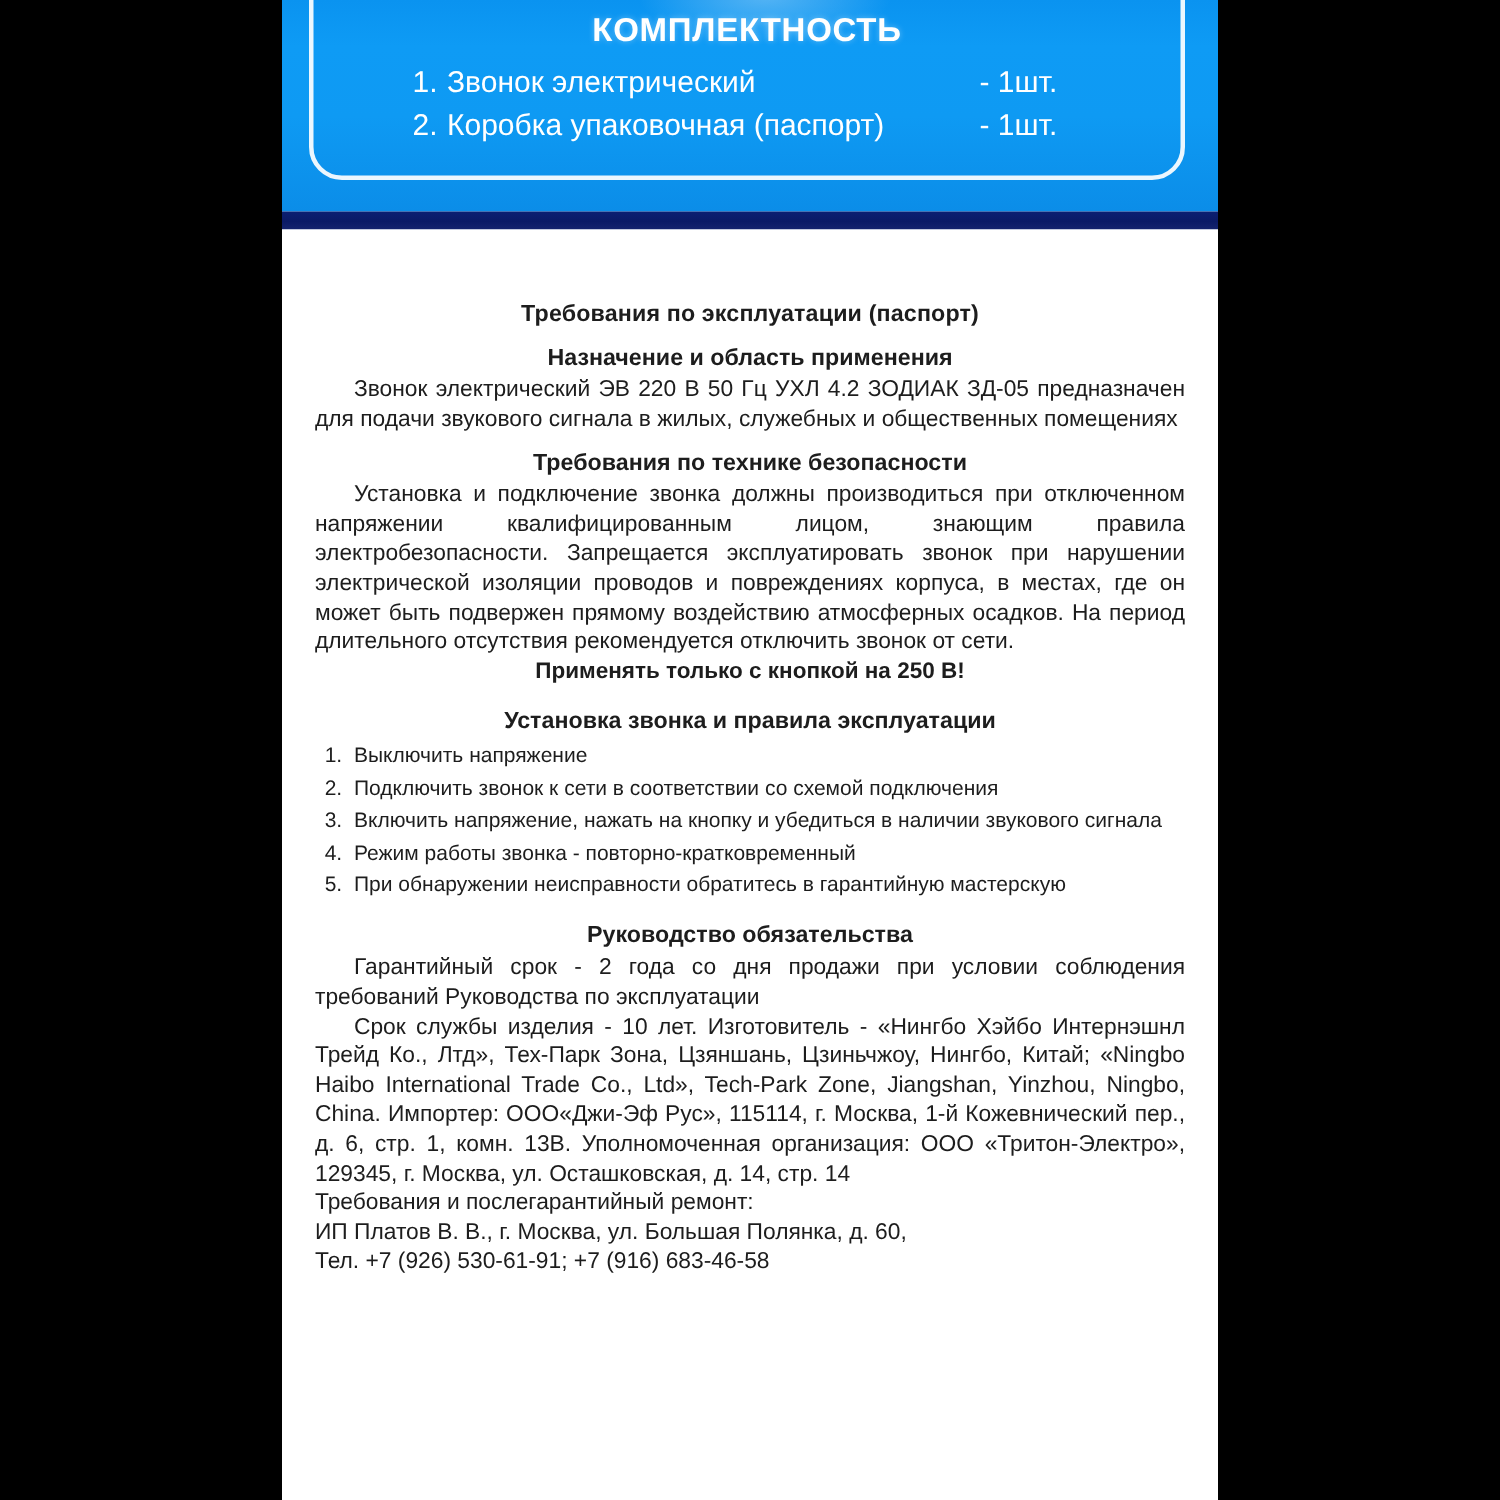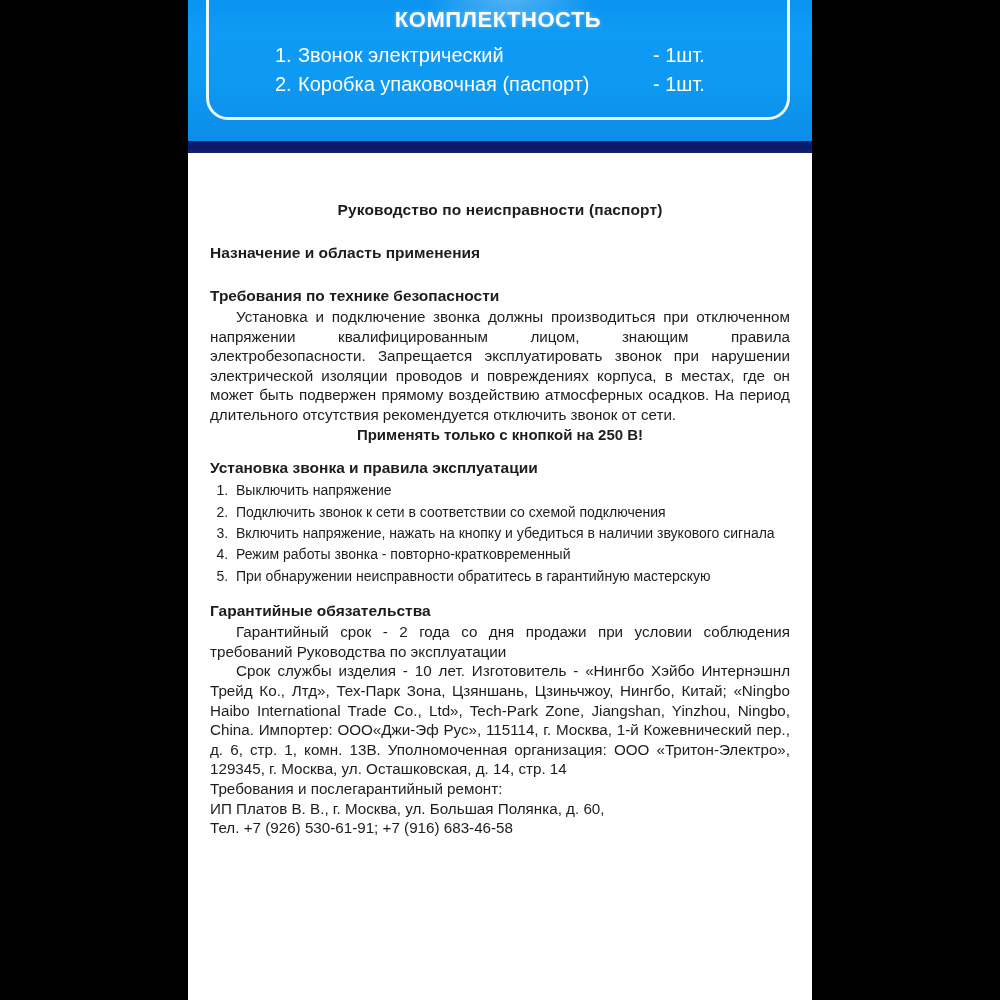--- a/index.html
+++ b/index.html
@@ -116,23 +116,24 @@
     box-sizing: border-box;
   }
   .doc-title {
     text-align: center;
     font-weight: bold;
     font-size: 15.5px;
     margin: 48px 0 0 0;
     letter-spacing: 0.1px;
   }
   .sec-head {
+    text-align: center;
     font-weight: bold;
     font-size: 15.5px;
-    margin: 25px 0 2px 0;
+    margin: 11px 0 2px 0;
   }
   .sec-head.tight { margin-top: 15px; }
   p.para {
     margin: 0;
     font-size: 15.2px;
     line-height: 19.6px;
     text-align: justify;
     text-indent: 26px;
     hyphens: none;
   }
@@ -187,38 +188,39 @@
           </div>
 
         </div>
       </div>
     </div>
     <div id="header-dark-band"></div>
     <div id="header-hairline"></div>
 
     <div id="body">
 
-      <div class="doc-title">Руководство по неисправности (паспорт)</div>
+      <div class="doc-title">Требования по эксплуатации (паспорт)</div>
 
       <div class="sec-head">Назначение и область применения</div>
+      <p class="para">Звонок электрический ЭВ 220 В 50 Гц УХЛ 4.2 ЗОДИАК ЗД-05 предназначен для подачи звукового сигнала в жилых, служебных и общественных помещениях</p>
 
       <div class="sec-head">Требования по технике безопасности</div>
       <p class="para">Установка и подключение звонка должны производиться при отключенном напряжении квалифицированным лицом, знающим правила электробезопасности. Запрещается эксплуатировать звонок при нарушении электрической изоляции проводов и повреждениях корпуса, в местах, где он может быть подвержен прямому воздействию атмосферных осадков. На период длительного отсутствия рекомендуется отключить звонок от сети.</p>
       <p class="bold-line">Применять только с кнопкой на 250 В!</p>
 
       <div class="sec-head tight">Установка звонка и правила эксплуатации</div>
       <ol class="steps">
         <li>Выключить напряжение</li>
         <li>Подключить звонок к сети в соответствии со схемой подключения</li>
         <li>Включить напряжение, нажать на  кнопку и убедиться в наличии звукового сигнала</li>
         <li>Режим работы звонка - повторно-кратковременный</li>
         <li>При обнаружении неисправности обратитесь в гарантийную мастерскую</li>
       </ol>
 
-      <div class="sec-head tight">Гарантийные обязательства</div>
+      <div class="sec-head tight">Руководство обязательства</div>
       <div class="warr-block">
         <p class="para">Гарантийный срок - 2 года со дня продажи при условии соблюдения требований Руководства по эксплуатации</p>
         <p class="para">Срок службы изделия - 10 лет. Изготовитель - «Нингбо Хэйбо Интернэшнл Трейд Ко., Лтд», Тех-Парк Зона, Цзяншань, Цзиньчжоу, Нингбо, Китай;  «Ningbo Haibo International Trade Co., Ltd», Tech-Park Zone, Jiangshan, Yinzhou, Ningbo, China. Импортер: ООО«Джи-Эф Рус», 115114, г. Москва, 1-й Кожевнический пер., д. 6, стр. 1, комн. 13В. Уполномоченная организация: ООО «Тритон-Электро», 129345, г. Москва, ул. Осташковская, д. 14, стр. 14</p>
       </div>
 
       <div class="contacts">
         <p class="just">Требования   и   послегарантийный   ремонт:</p>
         <p>ИП Платов В. В., г. Москва,  ул. Большая Полянка, д. 60,</p>
         <p>Тел. +7 (926) 530-61-91; +7 (916) 683-46-58</p>
       </div>

